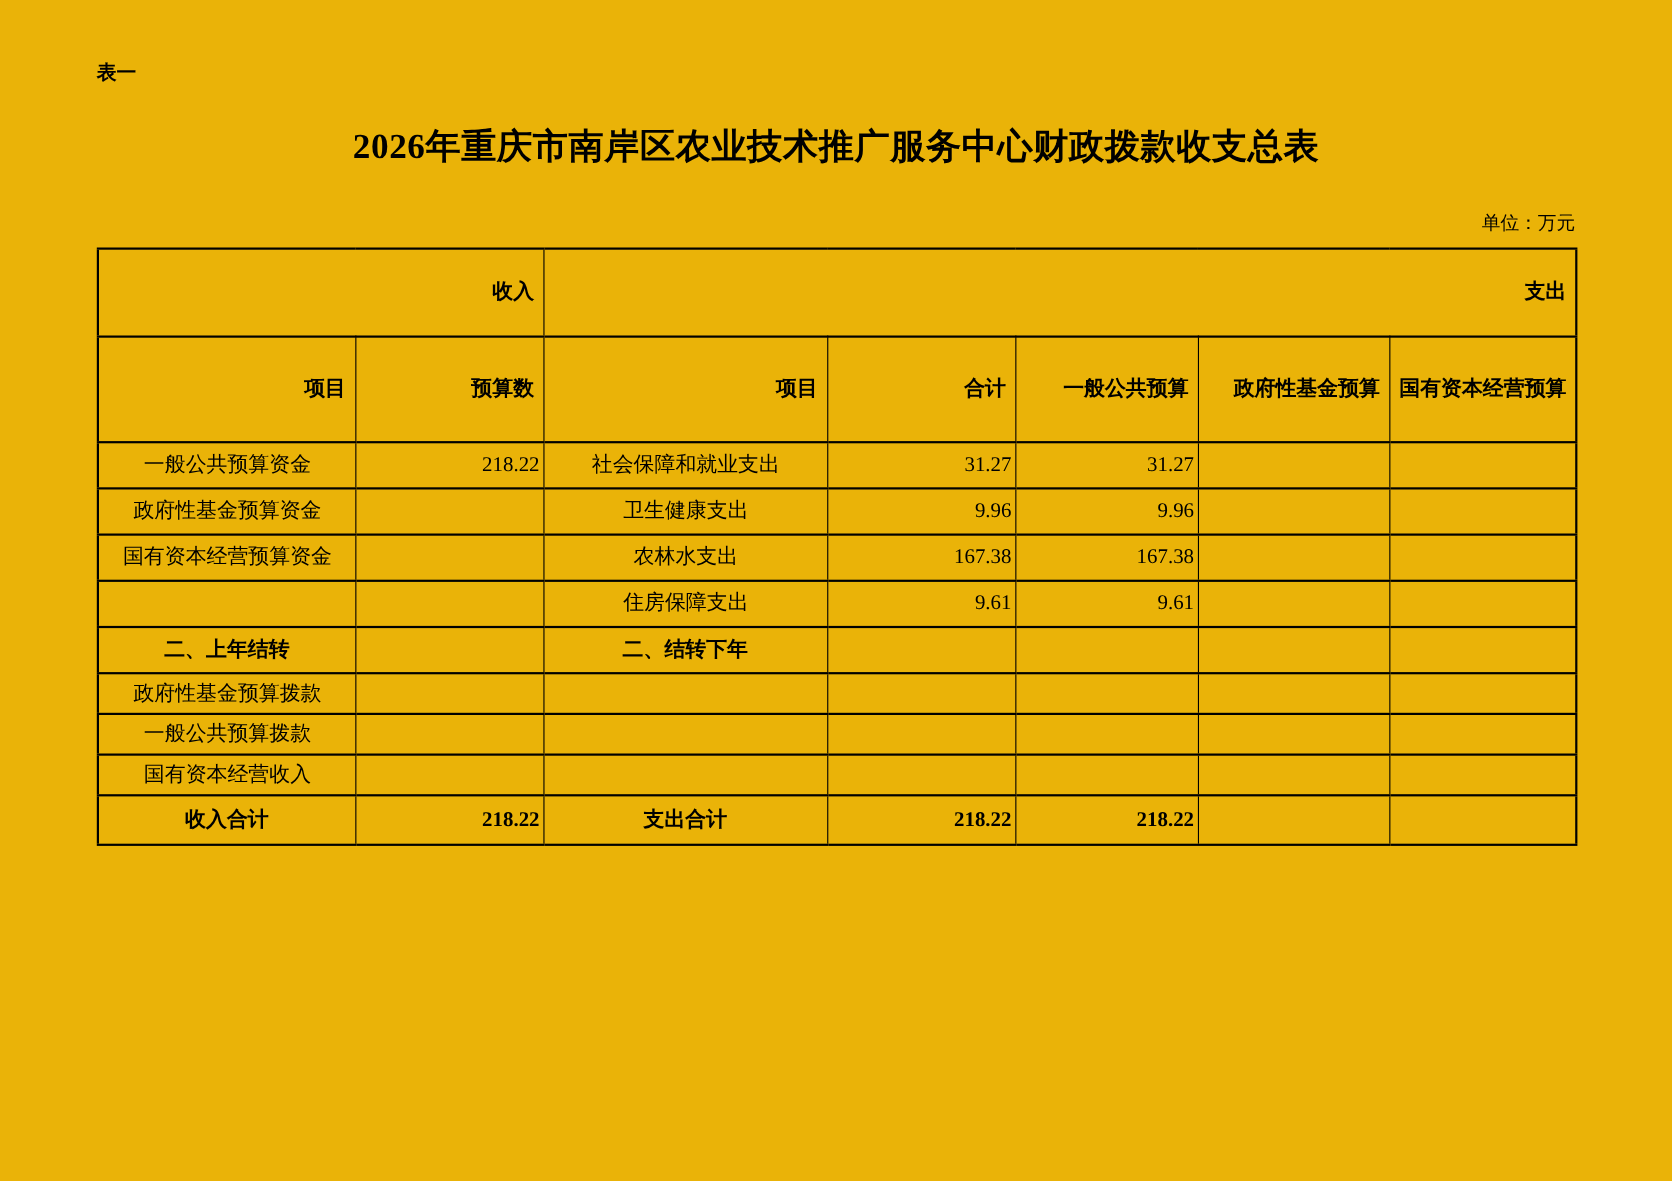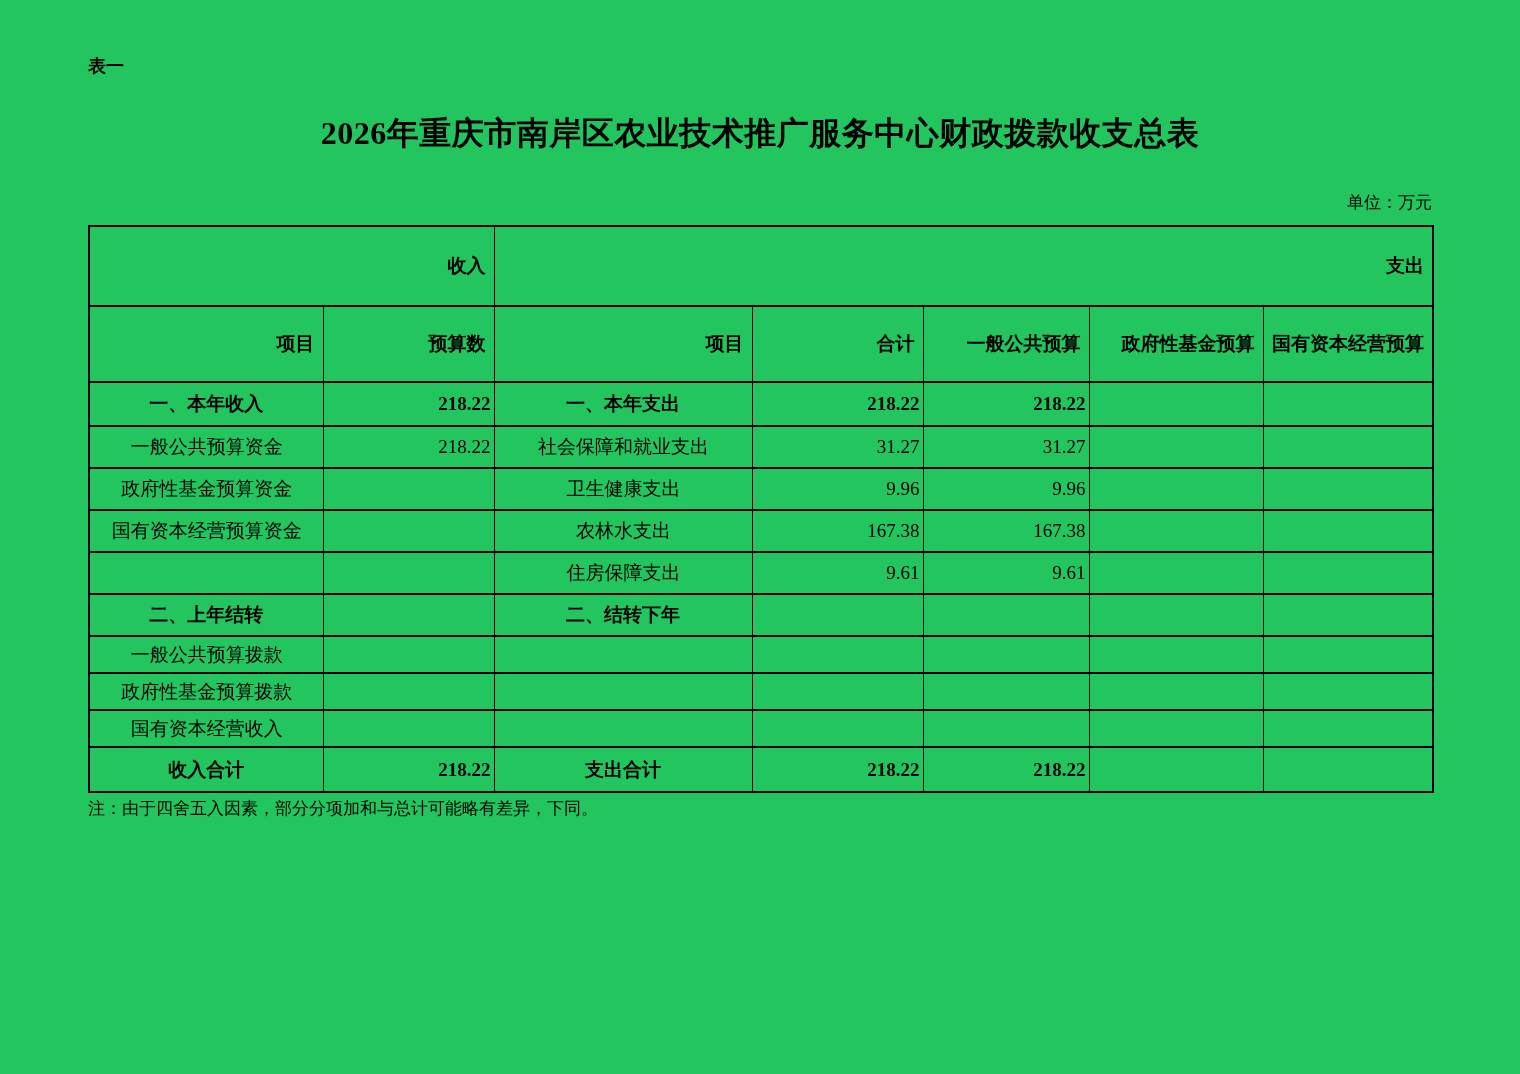--- a/index.html
+++ b/index.html
@@ -5,21 +5,21 @@
   * { box-sizing: border-box; margin: 0; padding: 0; }
   html, body {
     background: #ffffff;
     font-family: "Liberation Serif", "DejaVu Serif", serif;
     color: #000000;
   }
   .page {
     position: relative;
     width: 1520px;
     height: 1074px;
-    background: #22c55e;
+    background: #eab308;
     overflow: hidden;
   }
   .table-label {
     position: absolute;
     left: 88px;
     top: 54px;
     font-size: 18px;
     font-weight: bold;
   }
   .doc-title {
@@ -53,21 +53,21 @@
     border: 1px solid #000;
     border-top-width: 2px;
     border-bottom-width: 2px;
     overflow: hidden;
     vertical-align: middle;
     font-size: 19px;
     line-height: 1.25;
   }
   td.sec-div { border-left-width: 2px; }          
   tr.group-hdr  { height: 80px; }
-  tr.col-hdr    { height: 76px; margin-left: 32px; }
+  tr.col-hdr    { height: 96px; margin-left: 32px; }
   tr.r-44 { height: 44px; }
   tr.r-42 { height: 42px; }
   tr.r-37 { height: 37px; }
   tr.r-45 { height: 45px; margin-left: 35px; }
   .hdr   { text-align: right; font-weight: bold; padding: 2px 8px; }
   .cat   { text-align: center; font-weight: bold; padding: 2px 4px; }
   .det   { text-align: center;   font-weight: normal; padding: 2px 4px 2px 5px; font-size: 18px; }
   .num   { text-align: right;  padding: 2px 3px 2px 2px; }
   .num.b { font-weight: bold; }
   .footnote {
@@ -110,29 +110,20 @@
     <tr class="col-hdr">
       <td class="hdr">项目</td>
       <td class="hdr">预算数</td>
       <td class="hdr sec-div">项目</td>
       <td class="hdr">合计</td>
       <td class="hdr">一般公共预算</td>
       <td class="hdr">政府性基金预算</td>
       <td class="hdr">国有资本经营预算</td>
     </tr>
 
-    <tr class="r-44">
-      <td class="cat">一、本年收入</td>
-      <td class="num b">218.22</td>
-      <td class="cat sec-div">一、本年支出</td>
-      <td class="num b">218.22</td>
-      <td class="num b">218.22</td>
-      <td class="num"></td>
-      <td class="num"></td>
-    </tr>
 
     <tr class="r-42">
       <td class="det">一般公共预算资金</td>
       <td class="num">218.22</td>
       <td class="det sec-div">社会保障和就业支出</td>
       <td class="num">31.27</td>
       <td class="num">31.27</td>
       <td class="num"></td>
       <td class="num"></td>
     </tr>
@@ -171,31 +162,31 @@
       <td class="cat">二、上年结转</td>
       <td class="num"></td>
       <td class="cat sec-div">二、结转下年</td>
       <td class="num"></td>
       <td class="num"></td>
       <td class="num"></td>
       <td class="num"></td>
     </tr>
 
     <tr class="r-37">
+      <td class="det">政府性基金预算拨款</td>
+      <td class="num"></td>
+      <td class="det sec-div"></td>
+      <td class="num"></td>
+      <td class="num"></td>
+      <td class="num"></td>
+      <td class="num"></td>
+    </tr>
+
+    <tr class="r-37">
       <td class="det">一般公共预算拨款</td>
-      <td class="num"></td>
-      <td class="det sec-div"></td>
-      <td class="num"></td>
-      <td class="num"></td>
-      <td class="num"></td>
-      <td class="num"></td>
-    </tr>
-
-    <tr class="r-37">
-      <td class="det">政府性基金预算拨款</td>
       <td class="num"></td>
       <td class="det sec-div"></td>
       <td class="num"></td>
       <td class="num"></td>
       <td class="num"></td>
       <td class="num"></td>
     </tr>
 
     <tr class="r-37">
       <td class="det">国有资本经营收入</td>
@@ -212,15 +203,14 @@
       <td class="num b">218.22</td>
       <td class="cat sec-div">支出合计</td>
       <td class="num b">218.22</td>
       <td class="num b">218.22</td>
       <td class="num"></td>
       <td class="num"></td>
     </tr>
   </tbody>
     </table>
 
-  <div class="footnote">注：由于四舍五入因素，部分分项加和与总计可能略有差异，下同。</div>
 
 </div>
 
 </body></html>

